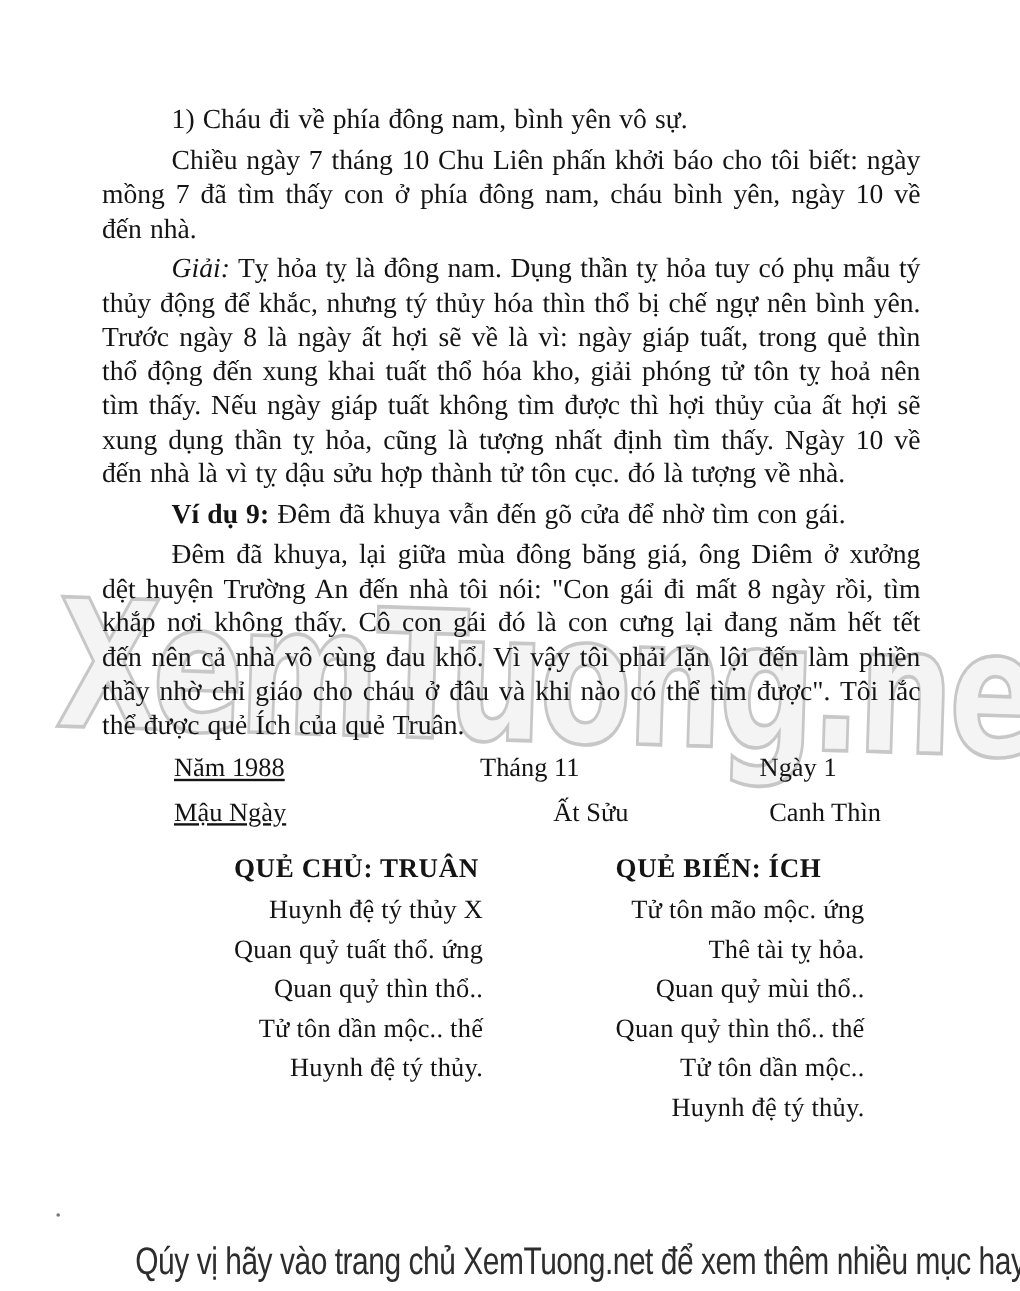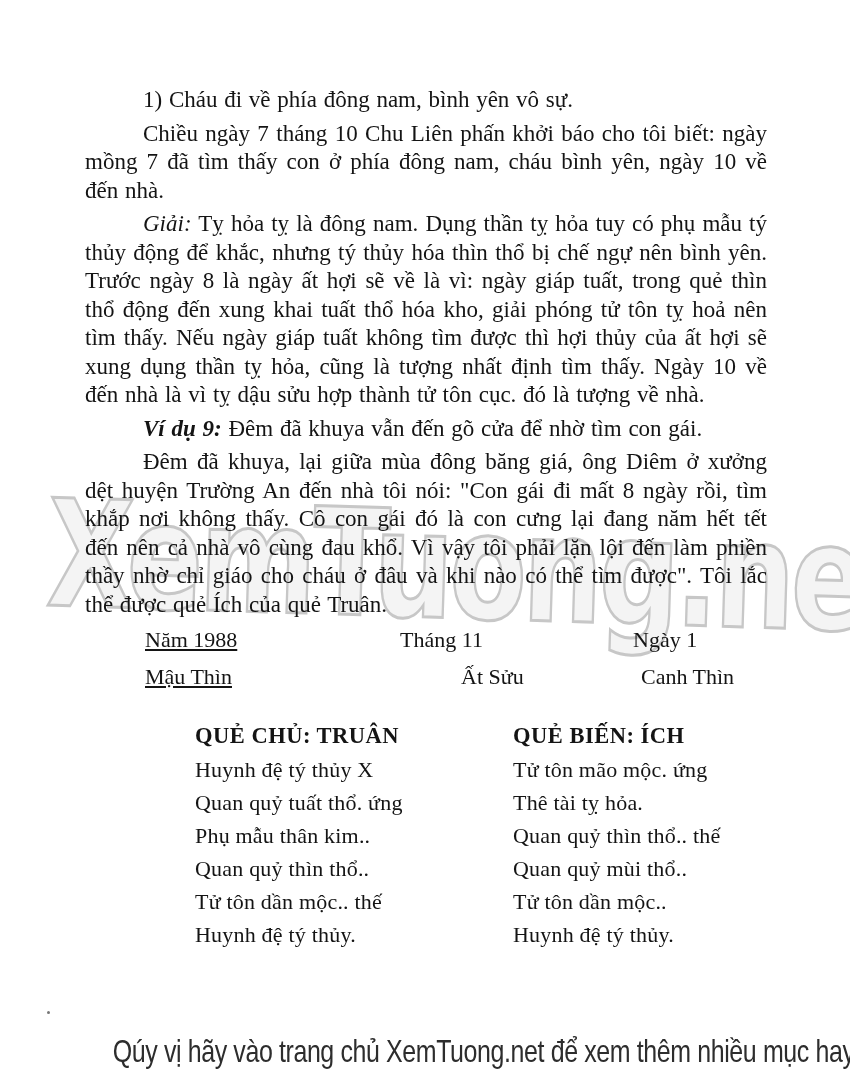--- a/index.html
+++ b/index.html
@@ -18,35 +18,35 @@
   }
   .content {
     position:absolute; left:85px; top:86px; width:682px; z-index:1;
   }
   .para {
     margin:0 0 5px 0; font-size:23px; line-height:28.5px;
     text-align:justify; text-indent:58px;
     word-spacing:1px;
   }
   .lead-italic { font-style:italic; }
-  .lead-bold-italic { font-style:italic; font-weight:bold; }
+  .lead-bold-italic { font-weight:bold; }
   .date-table { position:relative; margin-top:8px; height:76px; font-size:22px; }
   .date-row { position:relative; height:37px; }
   .date-cell { position:absolute; white-space:nowrap; }
   .dc-1 { left:60px;text-decoration:underline; }
   .dc-2 { left:315px; }
   .dc-3 { left:548px; }
   .dc-2b { left:332px;margin-left:44px; }
   .dc-3b { left:528px;margin-left:28px; }
-  .hexagrams { position:relative; margin-top:20px; height:245px; font-size:22px; }
+  .hexagrams { position:relative; margin-top:8px; height:245px; font-size:22px; }
   .hex-col { position:absolute; top:0; white-space:nowrap; }
   .hex-main { left:110px; }
   .hex-changed { left:428px; }
   .hex-title { font-weight:bold; font-size:22.5px; letter-spacing:0.5px; height:34px; }
-  .hex-line { height:33px; letter-spacing:0.2px; }
+  .hex-line { height:33px; letter-spacing:0.2px;text-align:right; }
   .speck { position:absolute; left:47px; top:1011px; width:3px; height:3px; background:#777; border-radius:50%; z-index:1; }
   .footer {
     position:absolute; left:0; right:0; top:1033px; z-index:2;
     text-align:center; font-family:"Liberation Sans", sans-serif;
     font-size:32px; color:#2d2d2d; white-space:nowrap;
   }
   .footer-inner { display:inline-block; transform:scaleX(0.78); transform-origin:center; letter-spacing:-0.5px; }
 </style>
 </head>
 <body>
@@ -68,44 +68,43 @@
 
     <p class="para">Đêm đã khuya, lại giữa mùa đông băng giá, ông Diêm ở xưởng dệt huyện Trường An đến nhà tôi nói: "Con gái đi mất 8 ngày rồi, tìm khắp nơi không thấy. Cô con gái đó là con cưng lại đang năm hết tết đến nên cả nhà vô cùng đau khổ. Vì vậy tôi phải lặn lội đến làm phiền thầy nhờ chỉ giáo cho cháu ở đâu và khi nào có thể tìm được". Tôi lắc thể được quẻ Ích của quẻ Truân.</p>
 
     <div class="date-table">
       <div class="date-row">
         <span class="date-cell dc-1">Năm 1988</span>
         <span class="date-cell dc-2">Tháng 11</span>
         <span class="date-cell dc-3">Ngày 1</span>
       </div>
       <div class="date-row">
-        <span class="date-cell dc-1">Mậu Thìn</span>
+        <span class="date-cell dc-1">Mậu Ngày</span>
         <span class="date-cell dc-2b">Ất Sửu</span>
         <span class="date-cell dc-3b">Canh Thìn</span>
       </div>
     </div>
 
     <div class="hexagrams">
 
       <div class="hex-col hex-main">
         <div class="hex-title">QUẺ CHỦ: TRUÂN</div>
         <div class="hex-line">Huynh đệ tý thủy X</div>
         <div class="hex-line">Quan quỷ tuất thổ. ứng</div>
-        <div class="hex-line">Phụ mẫu thân kim..</div>
         <div class="hex-line">Quan quỷ thìn thổ..</div>
         <div class="hex-line">Tử tôn dần mộc.. thế</div>
         <div class="hex-line">Huynh đệ tý thủy.</div>
       </div>
 
       <div class="hex-col hex-changed">
         <div class="hex-title">QUẺ BIẾN: ÍCH</div>
         <div class="hex-line">Tử tôn mão mộc. ứng</div>
         <div class="hex-line">Thê tài tỵ hỏa.</div>
+        <div class="hex-line">Quan quỷ mùi thổ..</div>
         <div class="hex-line">Quan quỷ thìn thổ.. thế</div>
-        <div class="hex-line">Quan quỷ mùi thổ..</div>
         <div class="hex-line">Tử tôn dần mộc..</div>
         <div class="hex-line">Huynh đệ tý thủy.</div>
       </div>
 
     </div>
   </div>
 
   <div class="speck"></div>
 
   <div class="footer">

